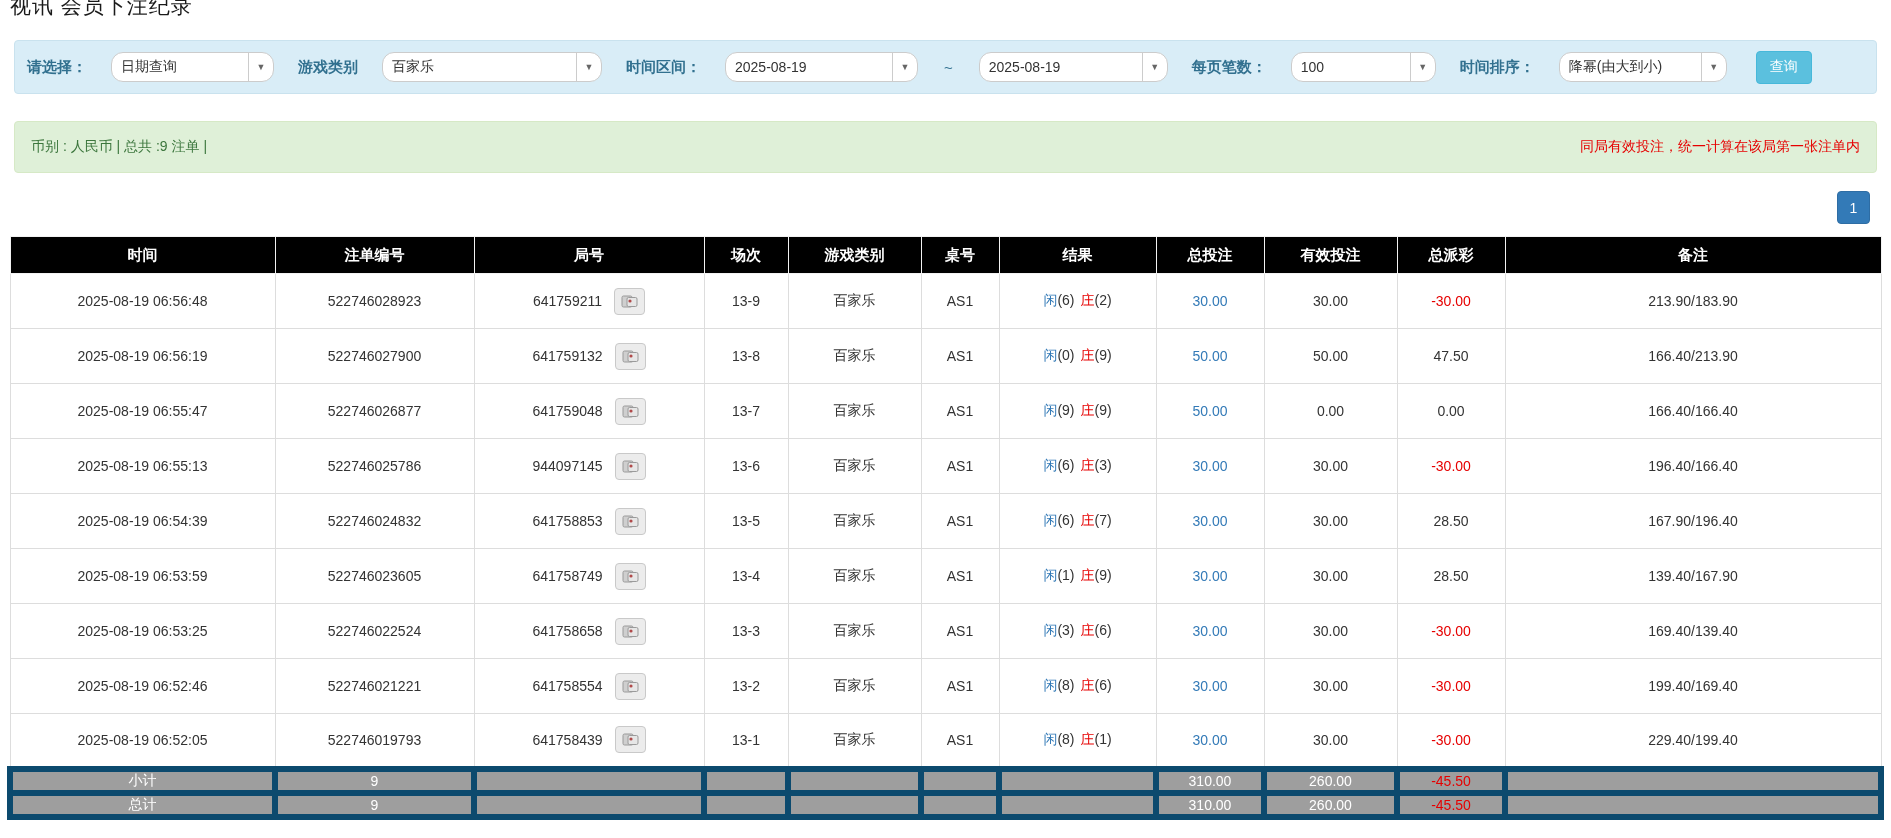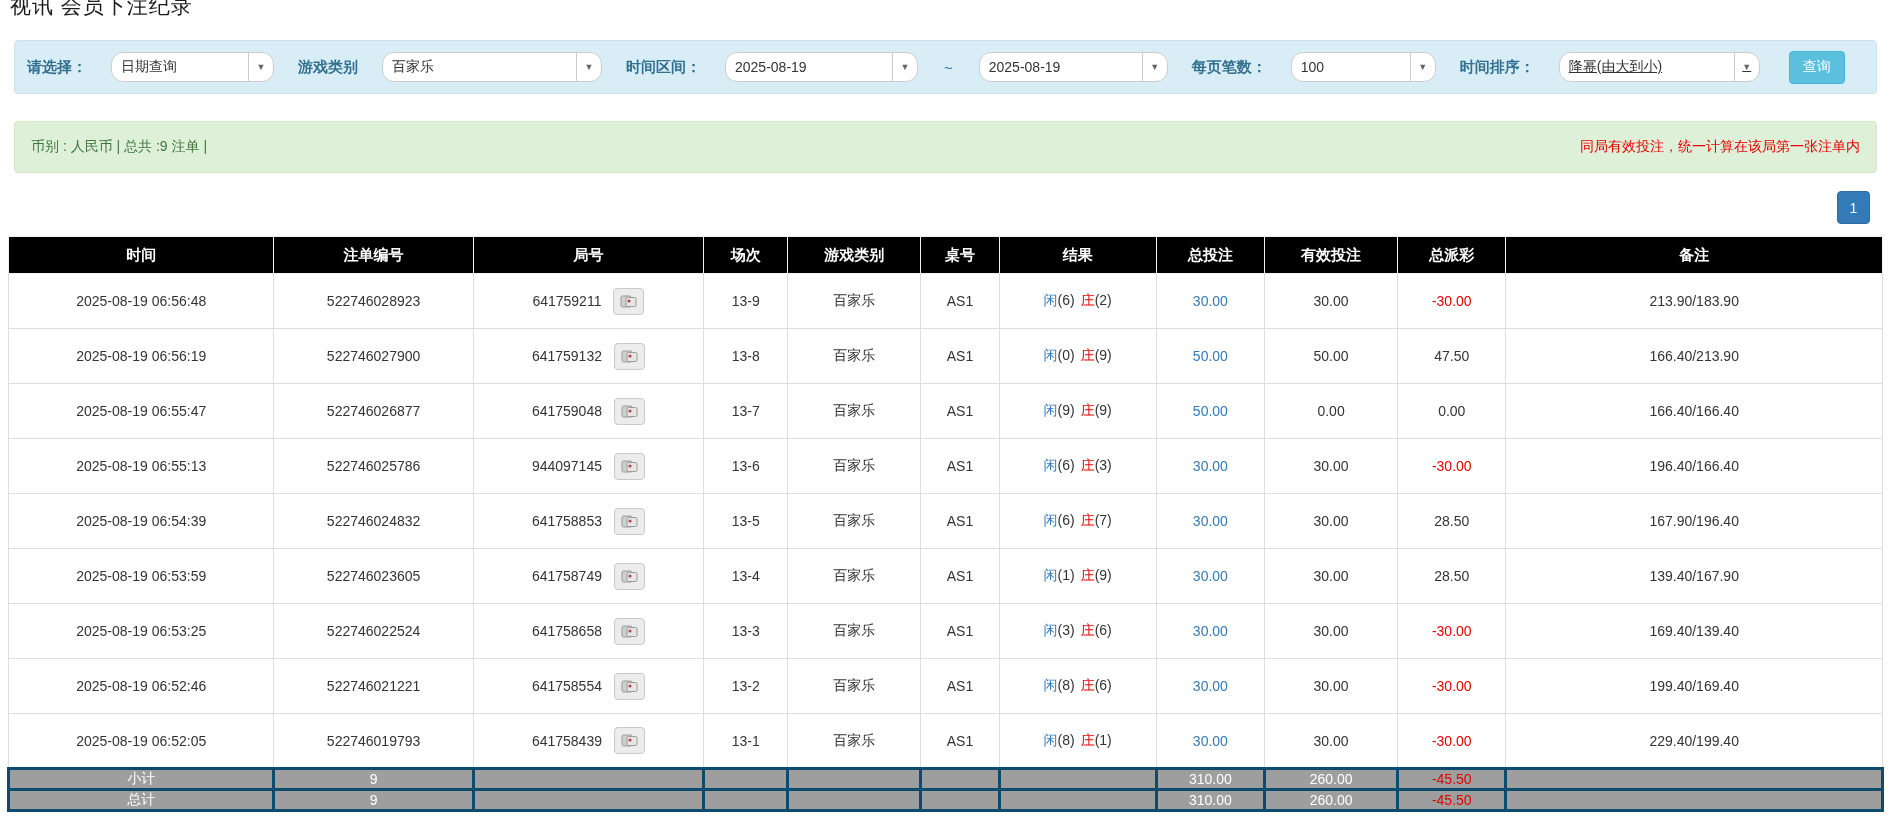--- a/index.html
+++ b/index.html
@@ -15,21 +15,21 @@
     border-radius: 4px; height: 54px; display: flex; align-items: center; padding: 0 12px;
     gap: 24px; font-size: 15px; white-space: nowrap; }
   .filter-label { color: #31708f; font-weight: bold; }
   .tilde { color: #31708f; padding: 0 2px; }
   .select { background: #fff; border: 1px solid #ccc; border-radius: 12px; height: 30px;
     display: inline-flex; align-items: center; font-size: 14px; color: #333; cursor: pointer; }
   .select .val { padding: 0 9px; flex: 1; text-align: left; overflow: hidden; }
   .select .caret-box { width: 25px; align-self: stretch; border-left: 1px solid #ccc;
     display: flex; align-items: center; justify-content: center; color: #666; font-size: 9px; }
   .w1 { width: 163px; } .w2 { width: 220px; } .w3 { width: 193px; }
-  .w4 { width: 189px; } .w5 { width: 145px; } .w6 { width: 201px; text-decoration: underline; }
+  .w4 { width: 189px; } .w5 { width: 145px; } .w6 { width: 168px; }
   .btn-search { height: 33px; padding: 0 13px; background: var(--button, #5bc0de); color: #fff;
     border: 1px solid #46b8da; border-radius: 4px; font-size: 14px; margin-left: 5px; cursor: pointer; }
 
   
   .summary-bar { margin: 27px 14px 0; background: var(--success-bg, #dff0d8); border: 1px solid #d6e9c6;
     border-radius: 4px; height: 52px; display: flex; align-items: center; justify-content: space-between;
     padding: 0 16px; font-size: 14px; }
   .summary-left { color: #3c763d; }
   .summary-right { color: var(--danger, #e60000); }
 
@@ -39,21 +39,21 @@
     border: 1px solid #2e6da4; border-radius: 4px; font-size: 14px; display: flex;
     align-items: center; justify-content: center; cursor: pointer; }
 
   
   table { margin: 12px 7px 0; width: calc(100% - 14px); border-collapse: collapse;
     table-layout: fixed; font-size: 14px; }
   thead th { background: var(--header-bg, #000); color: #fff; font-weight: bold; height: 37px;
     border: 1px solid #f2f2f2; font-size: 15px; }
   tbody td { height: 55px; border: 1px solid #ddd; text-align: center; color: #333; background: #fff; }
   tfoot td { height: 20px; background: var(--footer-bg, #9e9e9e); color: #fff;
-    border: 3px solid #0c4a6e; text-align: center; font-size: 14px; }
+    border: 6px solid #0c4a6e; text-align: center; font-size: 14px; }
   tfoot tr { border-bottom: 1px solid #ccc; }
 
   .blue { color: var(--accent, #337ab7); }
   .redtxt { color: var(--danger, #e60000); }
   .neg { color: var(--danger, #e60000); }
   a.bet-link { color: var(--accent, #337ab7); text-decoration: none; cursor: pointer; }
   .result-gap { display: inline-block; width: 6px; }
 
   .round-cell { display: flex; align-items: center; justify-content: center; gap: 12px; text-align: right; }
   .round-icon-btn { width: 31px; height: 27px; background: #ececec; border: 1px solid #c9c9c9;

